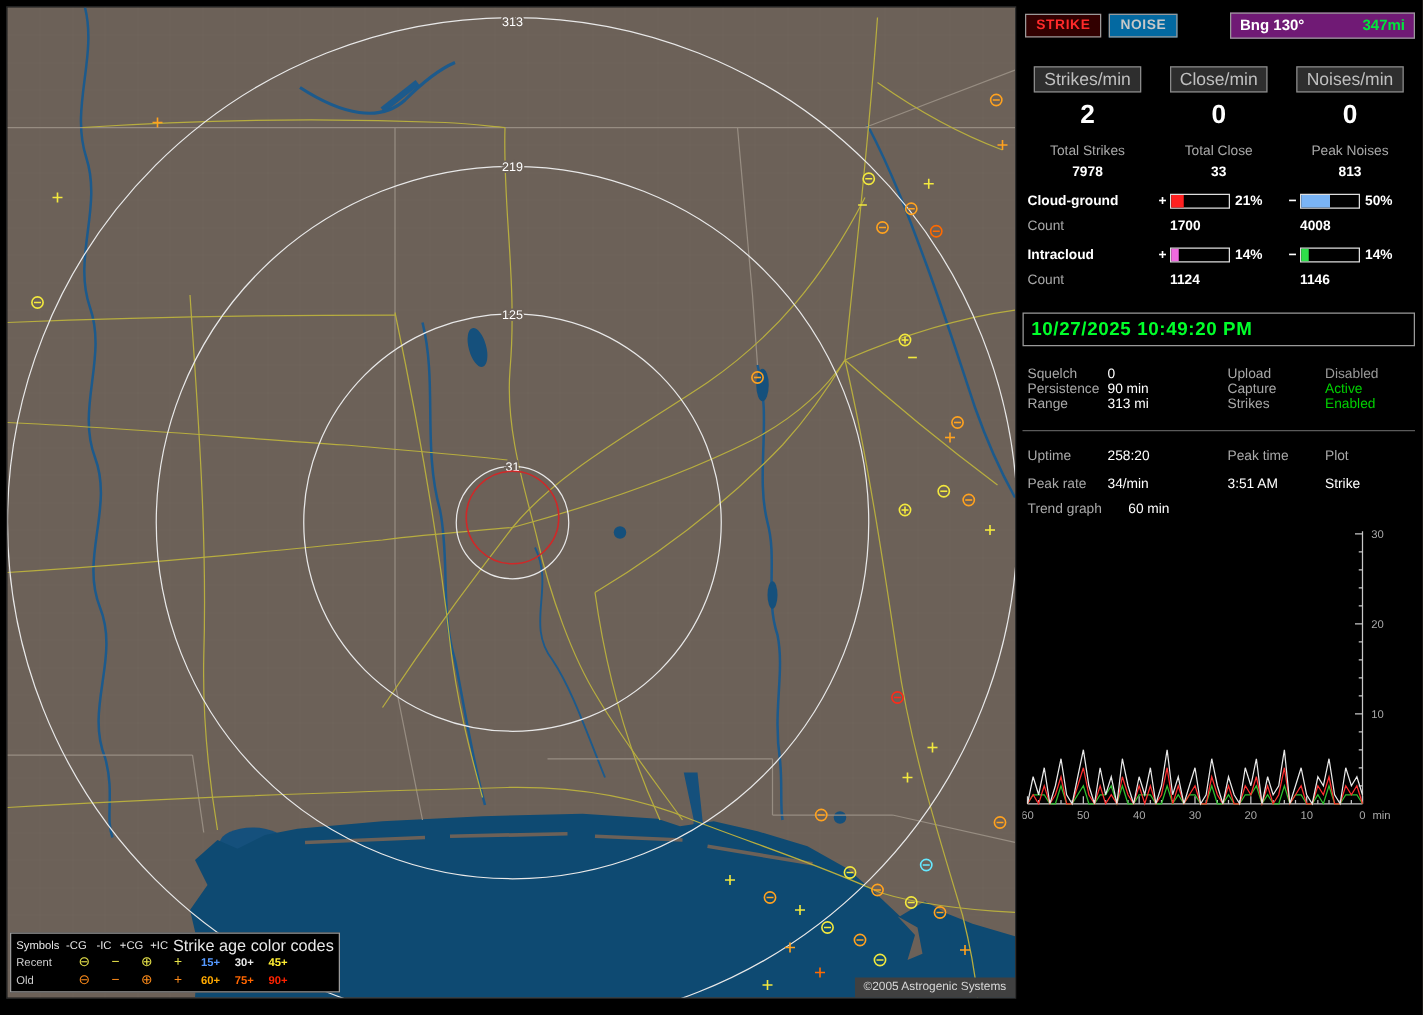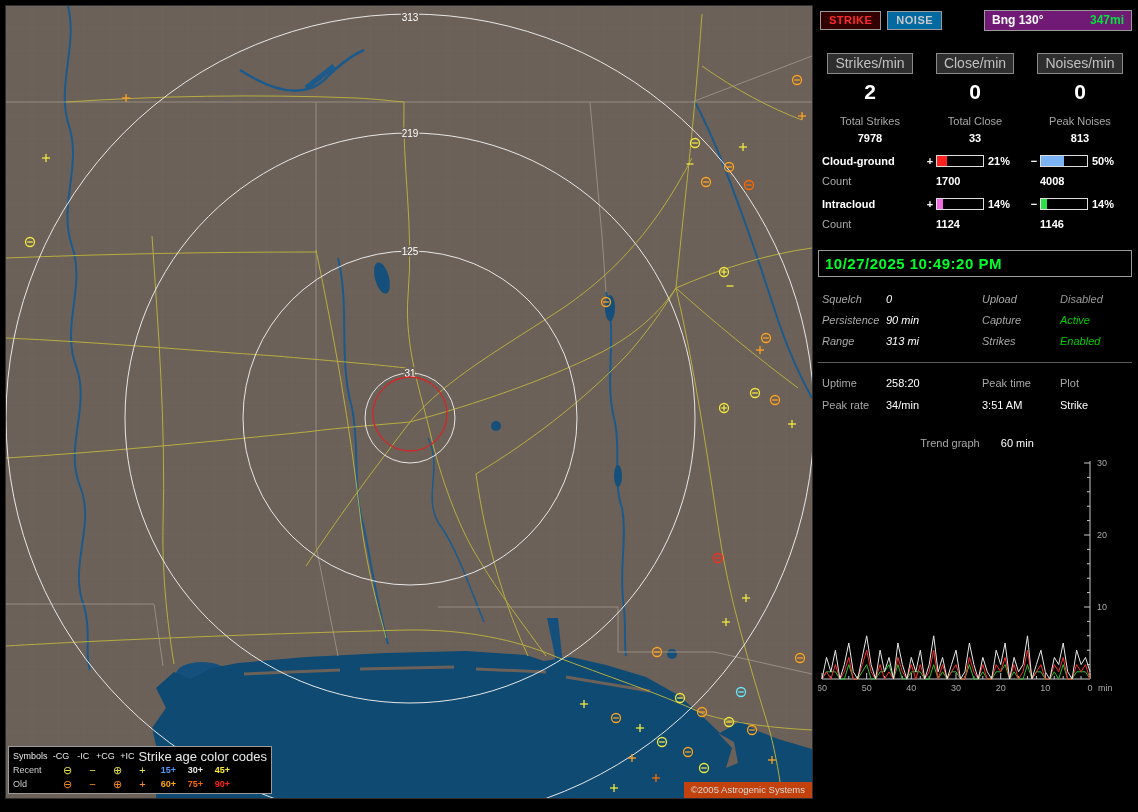--- a/index.html
+++ b/index.html
@@ -17,21 +17,21 @@
   .legend{position:absolute;left:2px;bottom:4px;width:254px;background:#000;
           border:1px solid #9a9a9a;color:#cfcfcf;font-size:9px;padding:2px 4px;}
   .lg-row{display:flex;align-items:center;height:14px;}
   .lg-c1{width:42px;}
   .lg-sym{width:25px;text-align:center;}
   .lg-head .lg-sym,.lg-head .lg-c1{color:#e8e8e8;}
   .lg-age-title{flex:1;font-size:13px;color:#e8e8e8;text-align:right;white-space:nowrap;}
   .lg-age{width:27px;text-align:center;font-weight:bold;}
   .sym-glyph{font-size:11px;line-height:10px;}
 
-  .copyright{position:absolute;right:0;bottom:0;background:#c2410c;color:#d8d8d8;
+  .copyright{position:absolute;right:0;bottom:0;background:#404040;color:#d8d8d8;
              font-size:9.5px;padding:2px 7px 3px;}
 
   
   .panel{position:absolute;left:818px;top:6px;width:314px;height:800px;
          color:#b8b8b8;font-size:11px;}
   .topbar{display:flex;align-items:center;margin:4px 0 0 2px;}
   .btn{border:1px solid #9a9a9a;padding:2px 8px 3px;font-size:11px;
        font-weight:bold;letter-spacing:.5px;cursor:default;}
   .btn-strike{background:#320000;color:#ff2a2a;}
   .btn-noise{background:#0369a1;color:#c8c8c8;margin-left:6px;}
@@ -60,30 +60,30 @@
   .count-row{display:grid;grid-template-columns:102px 12px 48px 44px 12px 48px auto;
              margin:8px 0 0 4px;}
   .count-label{color:#a8a8a8;}
   .cv1{grid-column:3;color:#fff;font-weight:bold;}
   .cv2{grid-column:6;color:#fff;font-weight:bold;}
 
   .dt-box{border:1px solid #9a9a9a;margin-top:20px;padding:4px 6px;
           color:#00ff2a;font-weight:bold;font-size:15px;letter-spacing:.5px;}
 
   .status-grid{display:grid;grid-template-columns:64px 96px 78px auto;
-               row-gap:9px;margin:16px 0 0 4px;font-style:italic;}
+               margin:16px 0 0 4px;}
   .sg-label{color:#a8a8a8;}
   .sg-val{color:#fff;}
 
   .sep{border:0;border-top:1px solid #5a5a5a;margin:15px 0 0;}
 
   .stats-grid{display:grid;grid-template-columns:64px 96px 78px auto;
               row-gap:10px;margin:14px 0 0 4px;}
 
-  .trend-head{margin:26px 0 0 4px;text-align:center;}
+  .trend-head{margin:8px 0 0 4px;}
   .trend-head .tv{color:#fff;margin-left:18px;}
   .trend-svg{display:block;margin-top:8px;}
   .tick{fill:#a8a8a8;font-size:9px;text-anchor:middle;
         font-family:"Liberation Sans",sans-serif;}
   .tick-r{text-anchor:start;}
   .axis{stroke:#c8c8c8;stroke-width:1;}
 </style>
 </head>
 <body>
 

